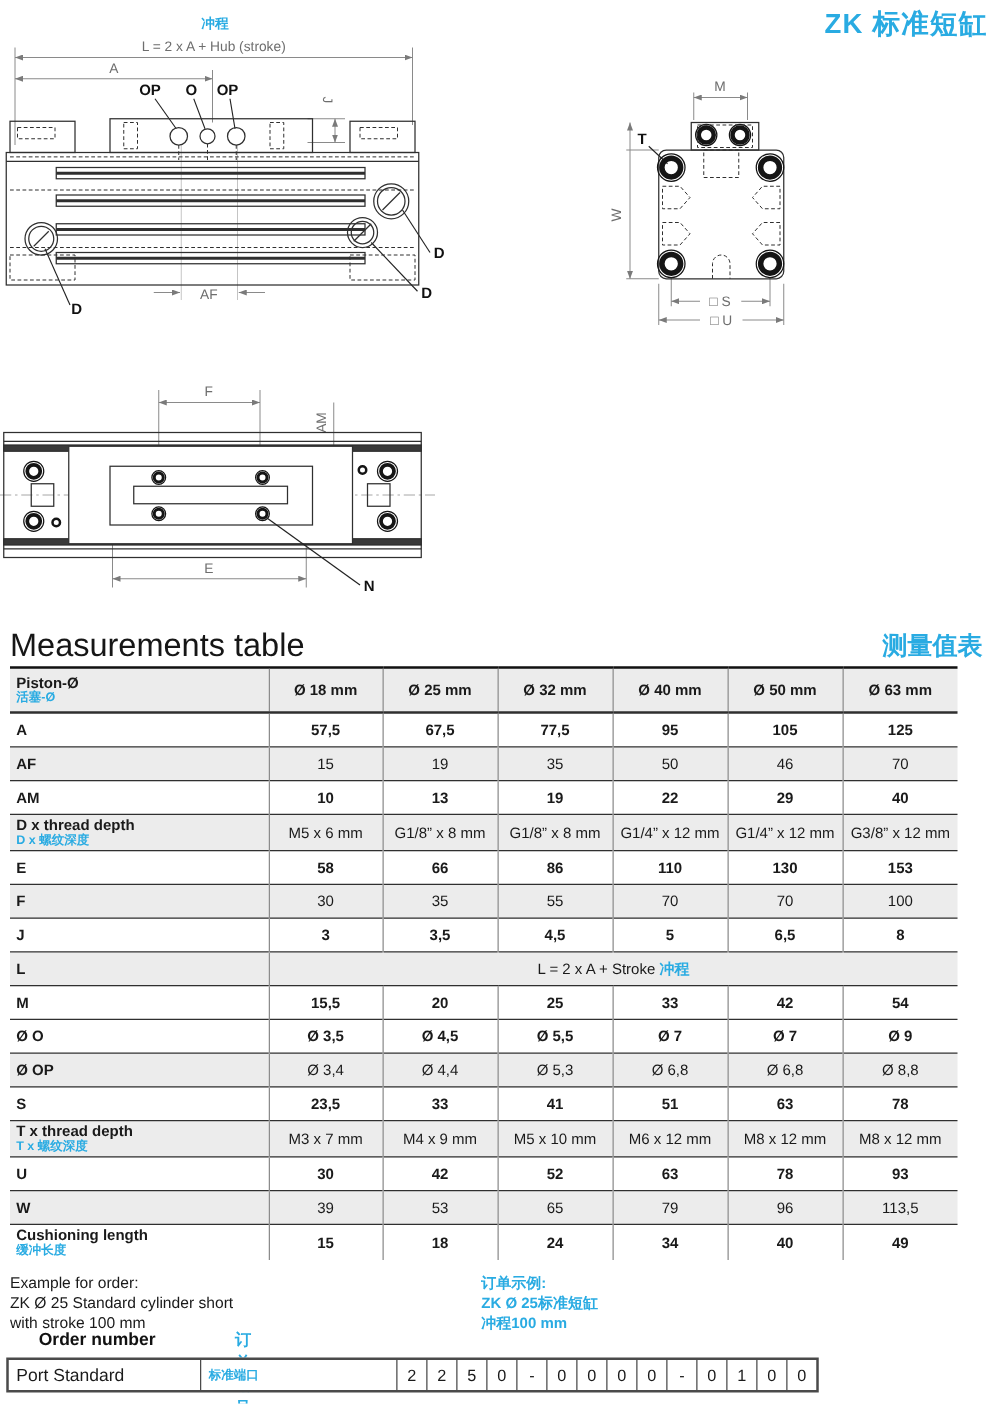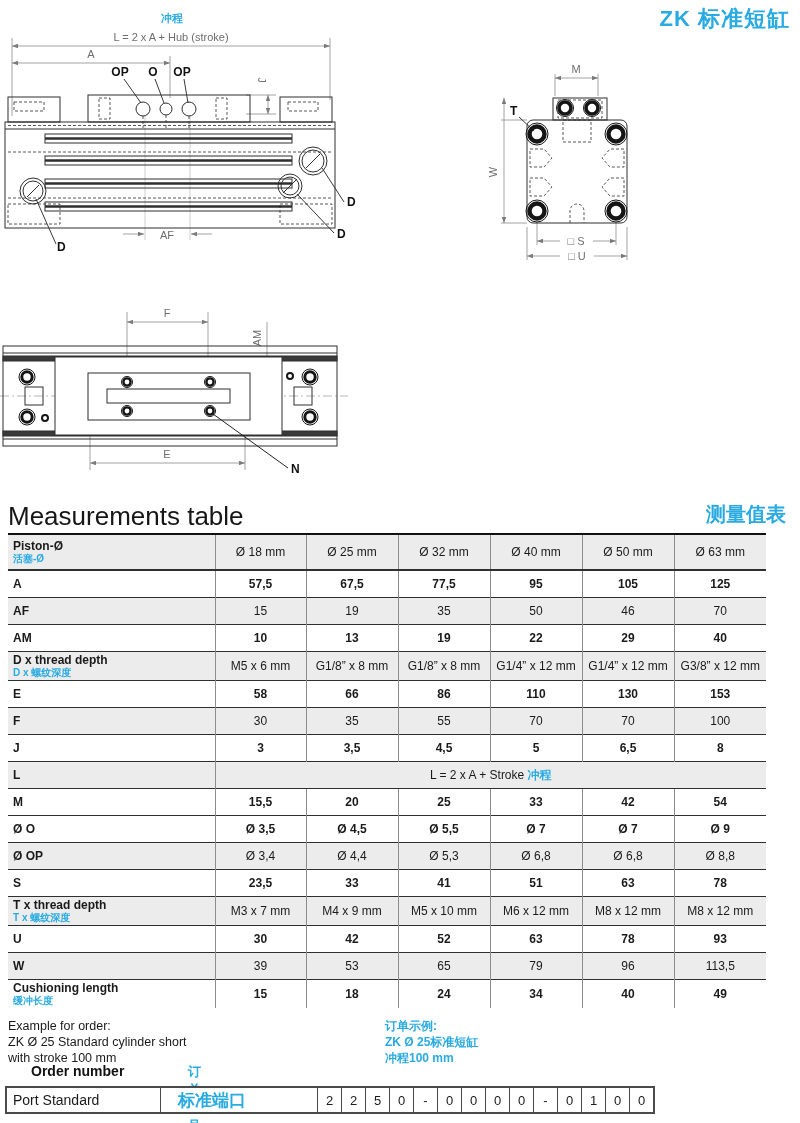--- a/index.html
+++ b/index.html
@@ -8,50 +8,50 @@
   .title-cn{position:absolute;top:4px;right:10px;font-size:22px;font-weight:bold;
         color:#29abe2;letter-spacing:1px;}
   svg{position:absolute;}
   svg text{font-family:"Liberation Sans",sans-serif;}
   .dmt{fill:#6e6e6e;font-size:11px;}
   .pl{fill:#111;font-size:12px;font-weight:bold;}
   .cjk{fill:#29abe2;font-size:11px;font-weight:bold;}
 
   
   .mt-head{position:absolute;top:501px;left:8px;right:14px;display:flex;
-        justify-content:space-between;align-items:flex-start;}
+        justify-content:space-between;align-items:center;}
   .mt-head .en{font-size:26px;font-weight:400;color:#161616;}
   .mt-head .cn{font-size:20px;font-weight:bold;color:#29abe2;}
 
   
   table.mtable{position:absolute;top:533px;left:8px;width:758px;border-collapse:collapse;
         table-layout:fixed;font-size:12px;color:#1a1a1a;}
   .mtable td{padding:2px 2px;height:22px;vertical-align:middle;border-top:1px solid #2f2f2f;}
   .mtable tr.hdr td{border-top:2px solid #111;border-bottom:2px solid #2f2f2f;background:#ececec;height:30px;}
   .mtable tr.shaded{background:#ececec;}
   .mtable td.lbl{font-weight:bold;padding-left:5px;text-align:left;}
   .mtable td.val{border-left:1px solid #8c8c8c;text-align:center;}
   .mtable tr.plain td.val{font-weight:bold;}
-  .mtable tr.hdr td.val{font-weight:normal;}
+  .mtable tr.hdr td.val{font-weight:bold;}
   .mtable .en{line-height:13px;}
   .mtable .cn{line-height:11px;font-size:10px;font-weight:bold;color:#29abe2;}
   .mtable .cn-inline{color:#29abe2;font-weight:bold;}
 
   
   .ex-en{position:absolute;left:8px;top:1018px;font-size:12.5px;line-height:16px;color:#1a1a1a;}
   .ex-cn{position:absolute;left:385px;top:1018px;font-size:12px;line-height:16px;
         font-weight:bold;color:#29abe2;}
   .order-head{position:absolute;left:8px;top:1063px;font-size:14px;margin-left:23px;}
   .order-head .en{font-weight:bold;color:#111;}
   .order-head .cn{position:absolute;left:157px;top:0;color:#29abe2;font-weight:bold;font-size:13px;}
   .order-row{position:absolute;left:5px;top:1086px;display:flex;border:2px solid #4a4a4a;
         height:24px;box-sizing:content-box;background:#fff;}
   .order-row .cell{display:flex;align-items:center;box-sizing:border-box;}
   .order-row .c1{width:153px;padding-left:6px;font-size:14px;}
-  .order-row .c2{width:157px;padding-left:17px;font-size:17px;color:#29abe2;font-weight:bold;
+  .order-row .c2{width:157px;padding-left:6px;font-size:10px;color:#29abe2;font-weight:bold;
         border-left:1px solid #4a4a4a;}
   .order-row .digit{width:23px;display:flex;align-items:center;justify-content:center;
         font-size:13px;border-left:1px solid #4a4a4a;}
 </style>
 </head>
 <body>
 
 <div class="page">
 
   <div class="title-cn">ZK 标准短缸</div>

